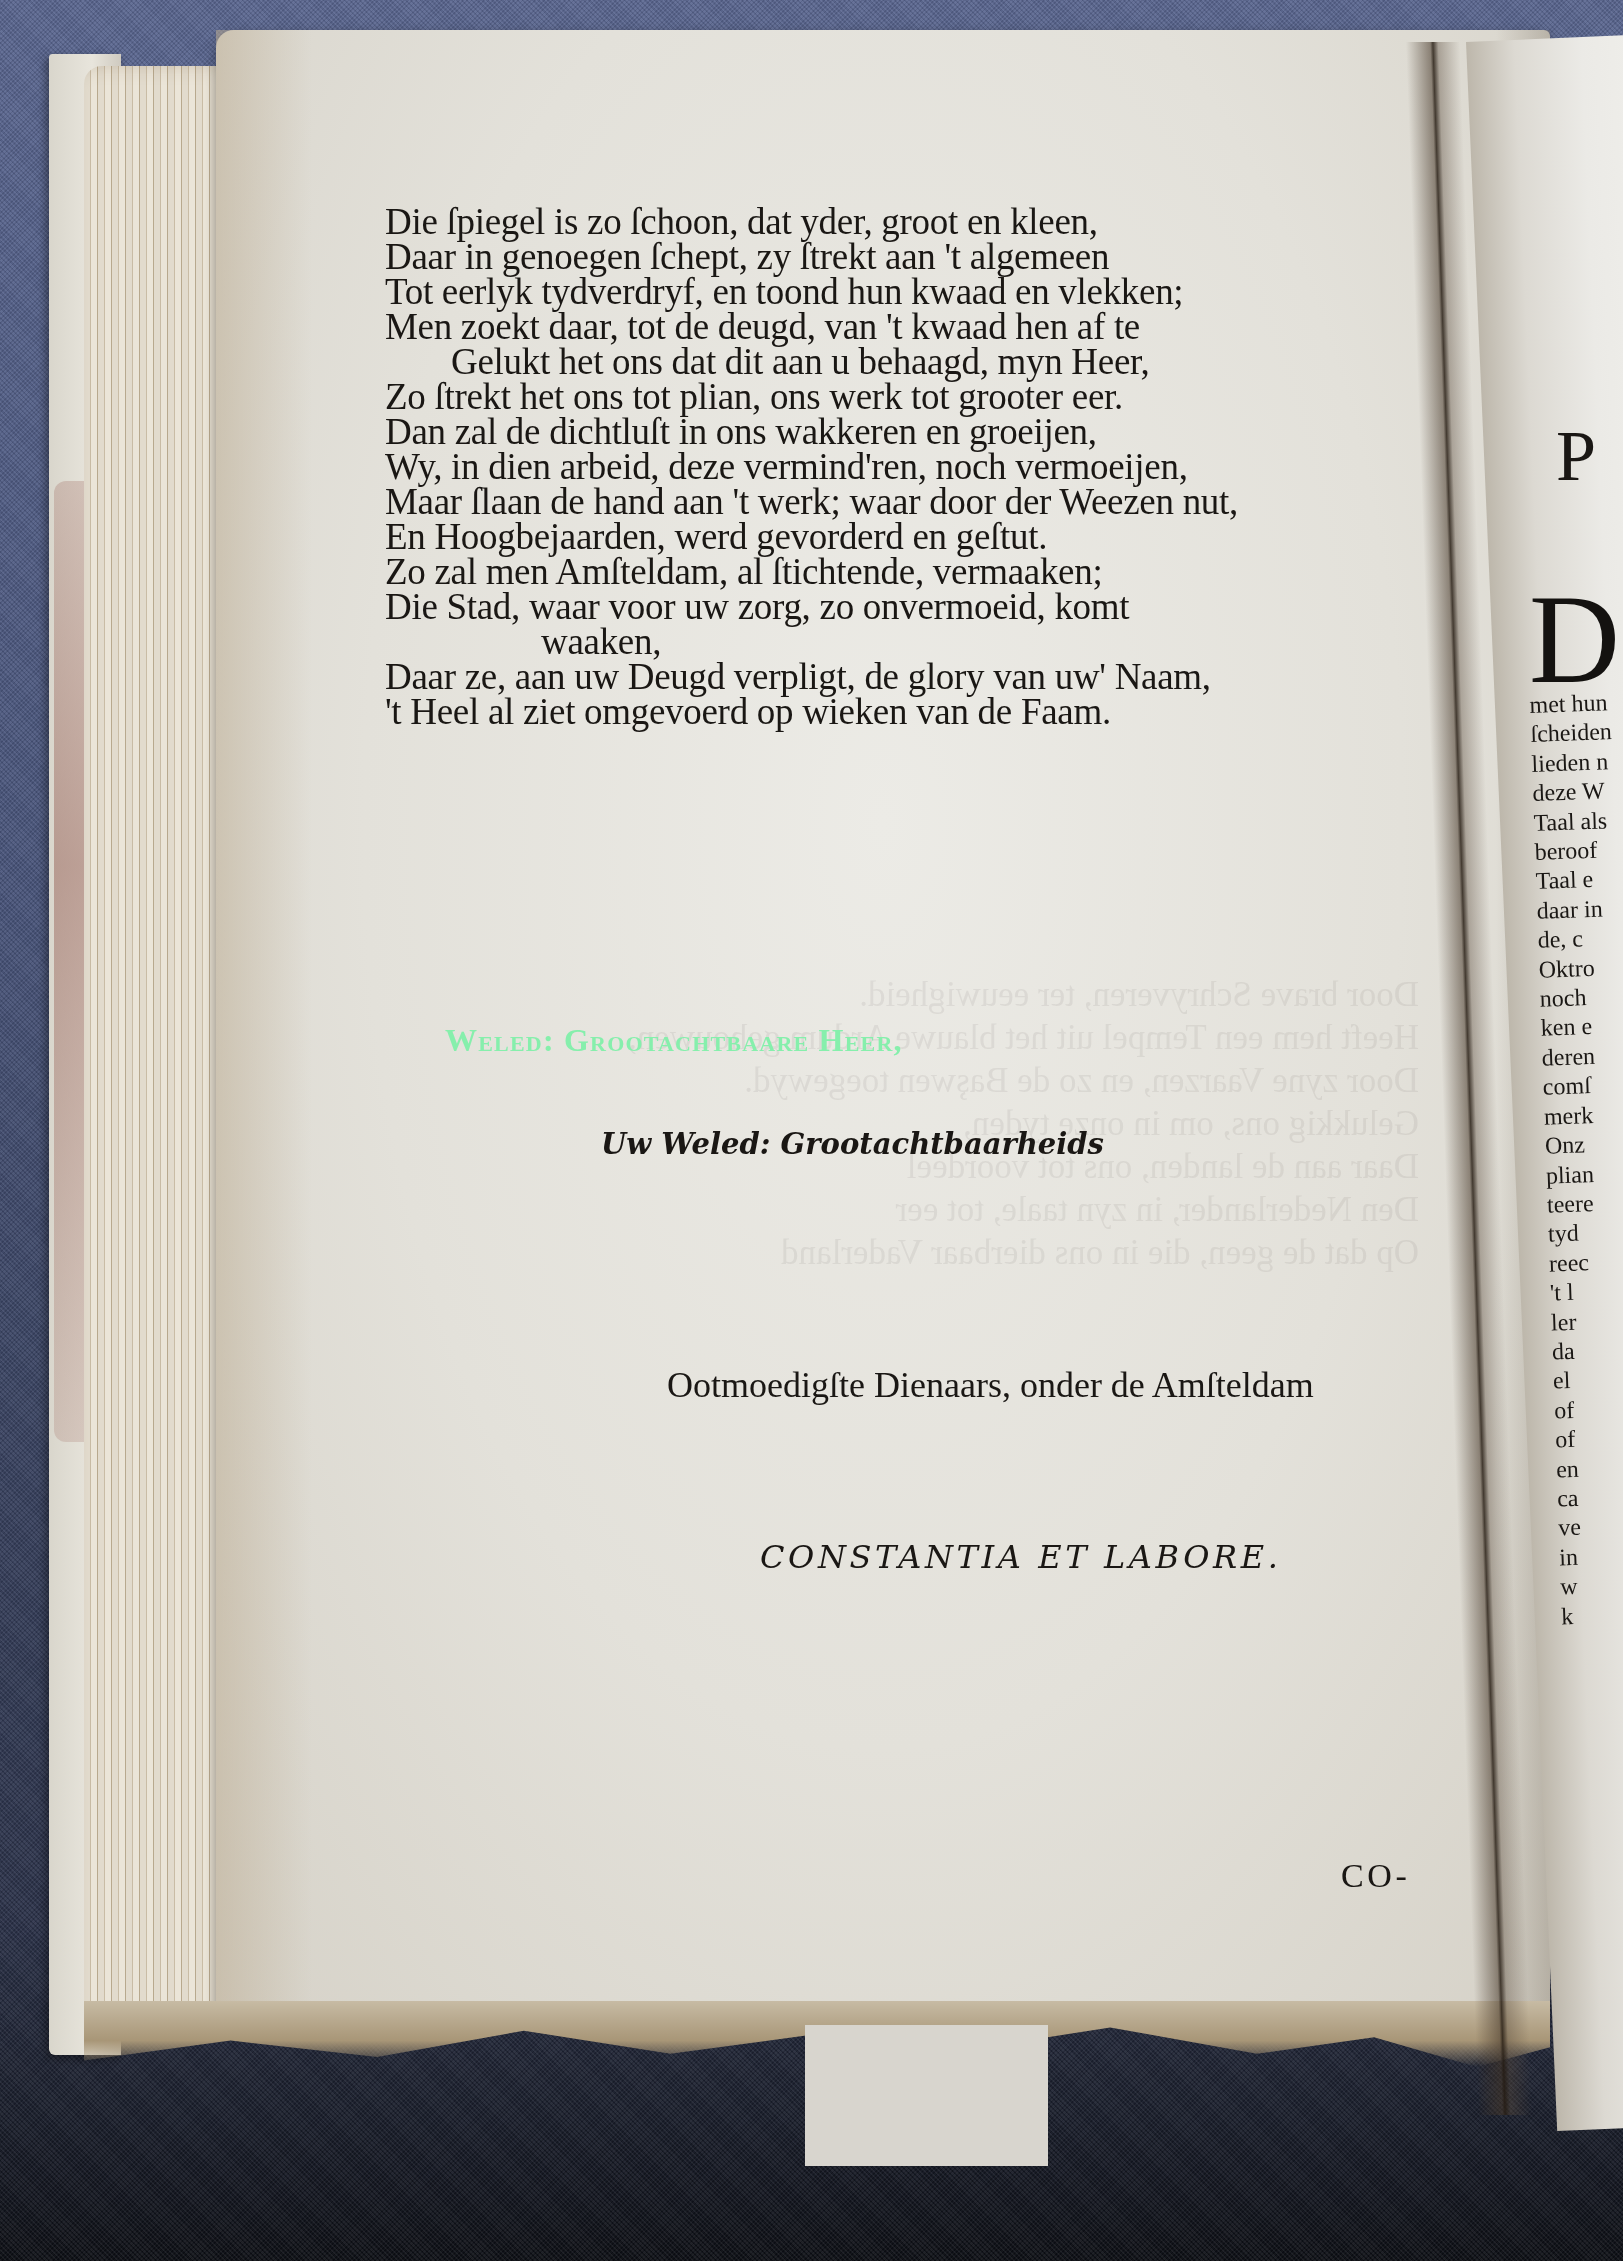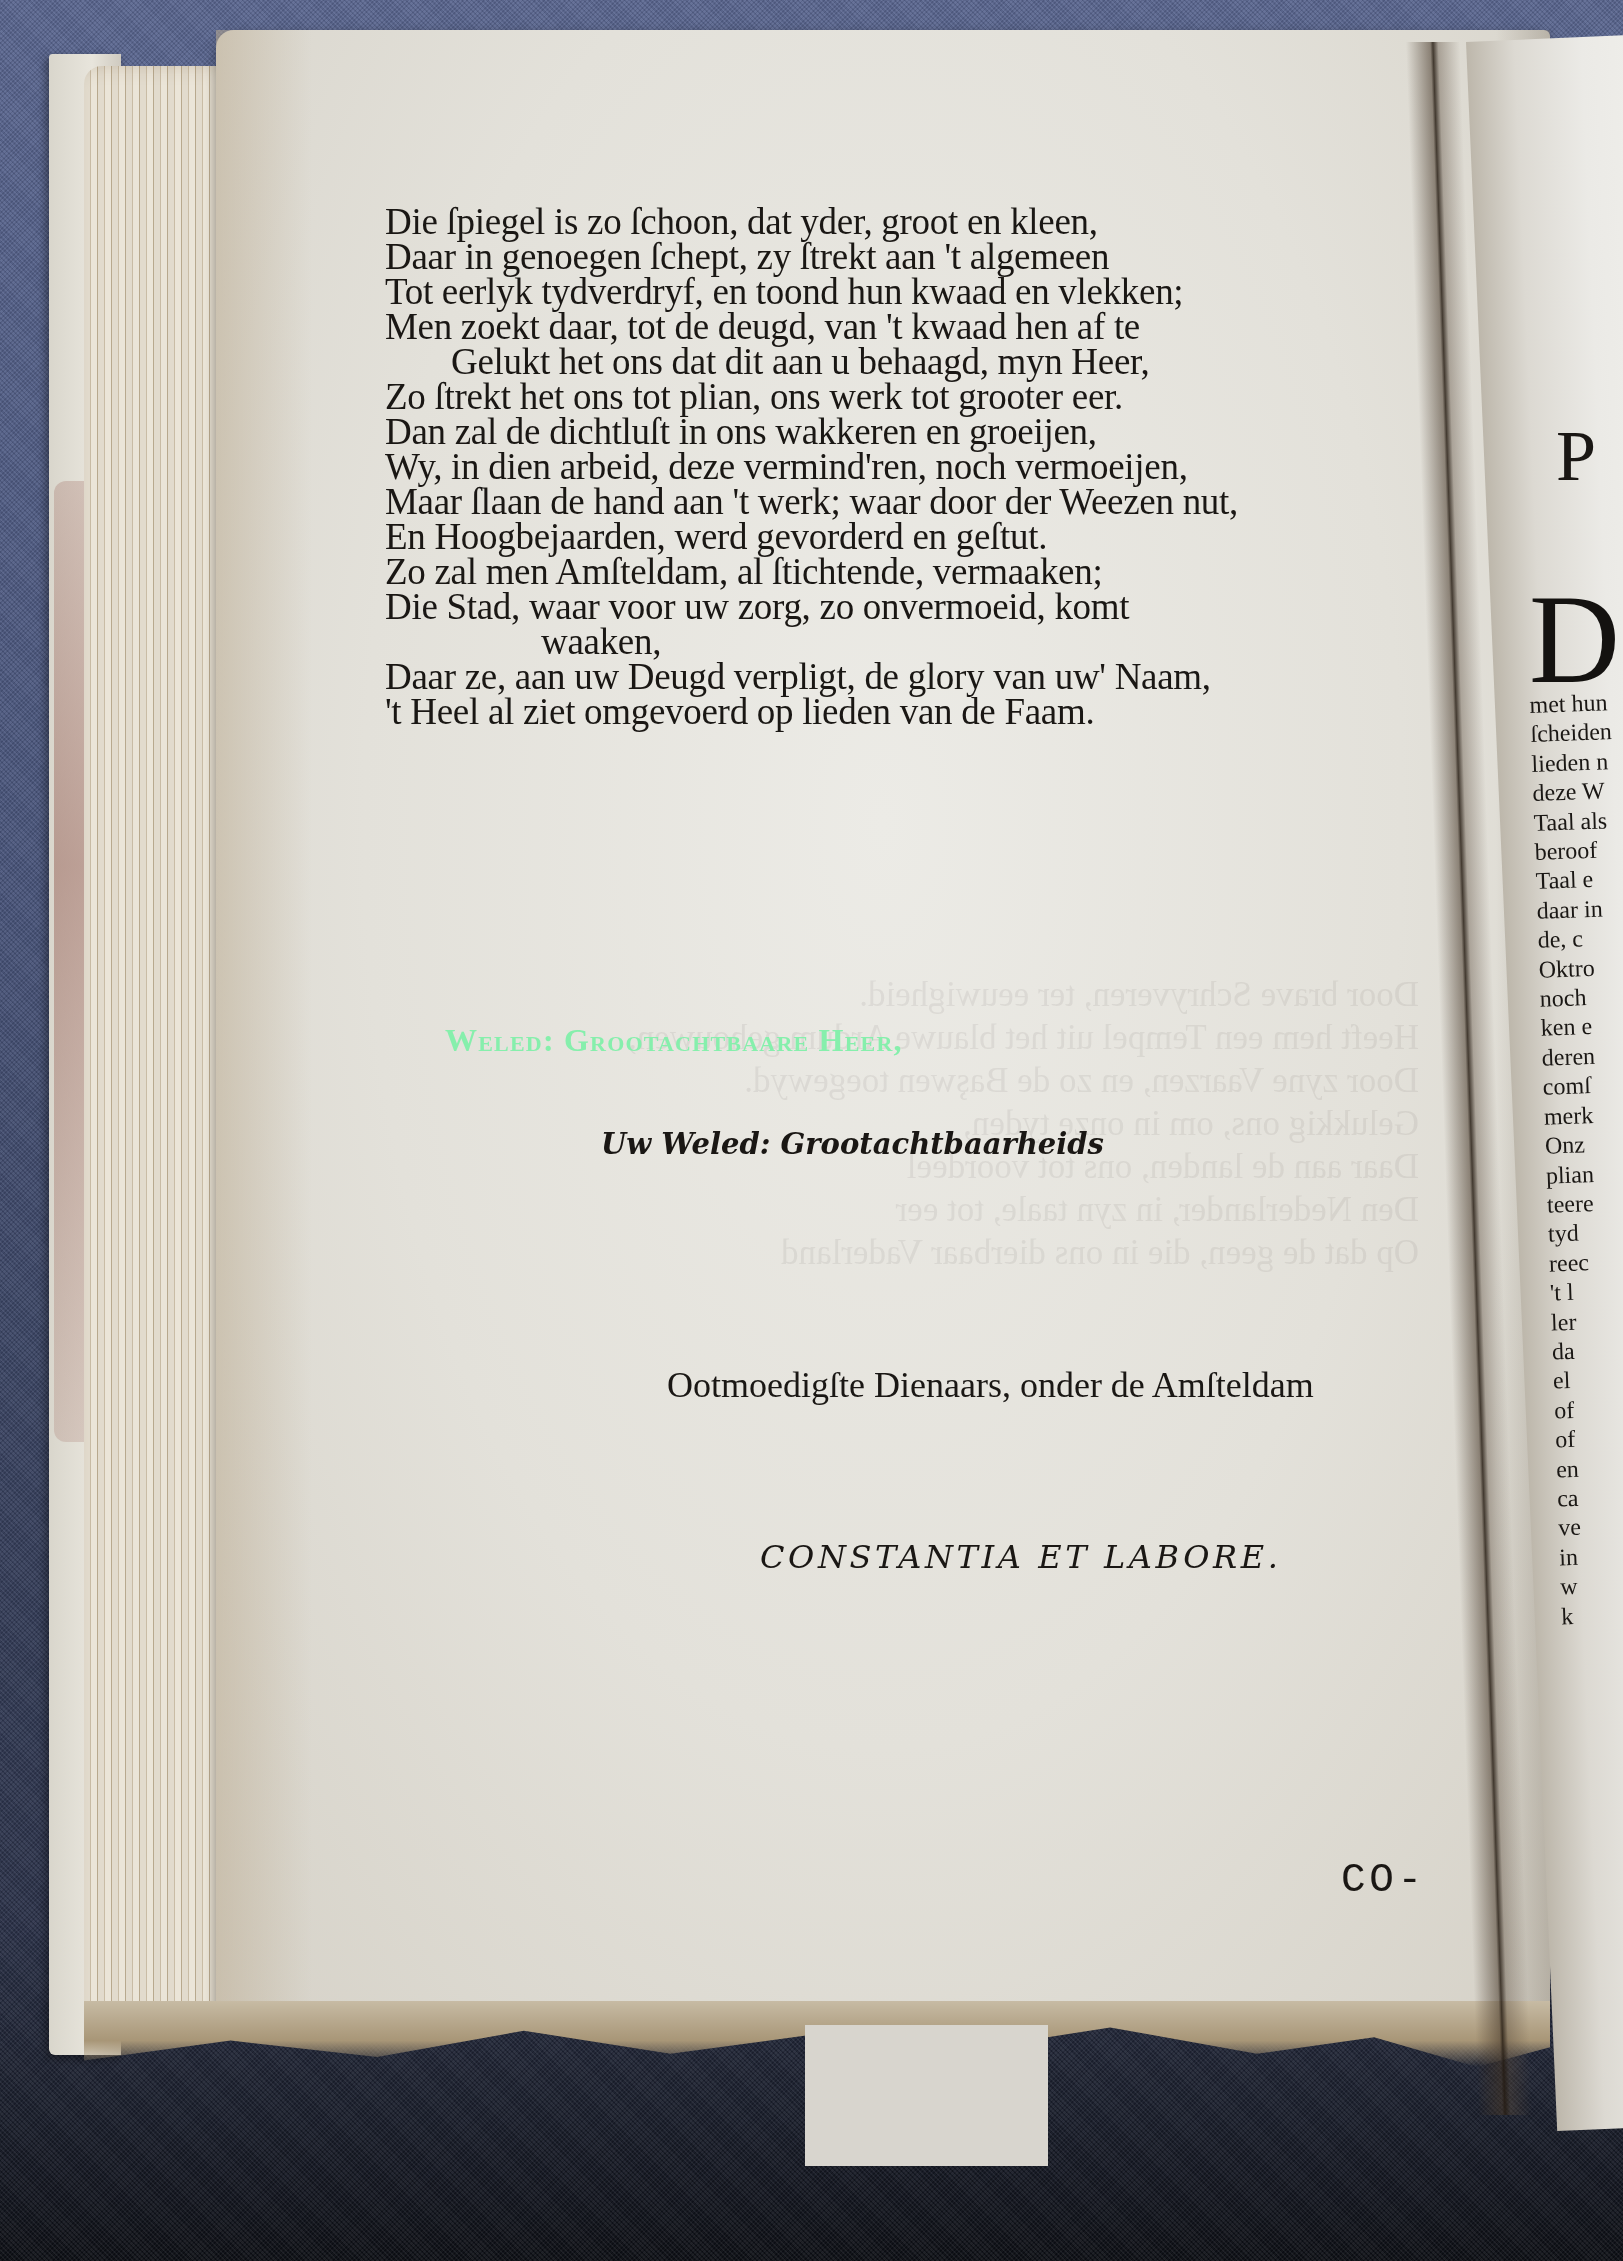--- a/index.html
+++ b/index.html
@@ -88,21 +88,21 @@
     position: absolute; left: 667px; top: 1364px;
     font-family: "Liberation Serif", serif; font-size: 36px; color: #1a1714; white-space: nowrap;
   }
   .motto {
     position: absolute; left: 760px; top: 1538px;
     font-family: "DejaVu Serif", serif; font-style: italic;
     font-size: 32px; letter-spacing: 3.6px; color: #1a1714; white-space: nowrap;
   }
   .catchword {
     position: absolute; left: 1341px; top: 1857px;
-    font-family: Liberation Mono, monospace; font-size: 41px; color: #1a1714; letter-spacing: 3.6px;
+    font-family: Liberation Serif, serif; font-size: 34px; color: #1a1714; letter-spacing: 3.6px;
   }
   .ghost {
     position: absolute; left: 397px; top: 973px; width: 1022px;
     color: rgba(60,55,50,0.08); font-family: "Liberation Serif", serif; font-size: 35px;
     line-height: 43px; transform: scaleX(-1);
   }
   .right-text {
     position: absolute; left: 1529px; top: 691px;
     font-family: "Liberation Serif", serif; color: #1a1714;
     transform: rotate(-2deg); transform-origin: 0 0;
@@ -144,21 +144,21 @@
   <div class="poem-line indent-first">Gelukt het ons dat dit aan u behaagd, myn Heer,</div>
   <div class="poem-line">Zo ſtrekt het ons tot plian, ons werk tot grooter eer.</div>
   <div class="poem-line">Dan zal de dichtluſt in ons wakkeren en groeijen,</div>
   <div class="poem-line">Wy, in dien arbeid, deze vermind'ren, noch vermoeijen,</div>
   <div class="poem-line">Maar ſlaan de hand aan 't werk; waar door der Weezen nut,</div>
   <div class="poem-line">En Hoogbejaarden, werd gevorderd en geſtut.</div>
   <div class="poem-line">Zo zal men Amſteldam, al ſtichtende, vermaaken;</div>
   <div class="poem-line">Die Stad, waar voor uw zorg, zo onvermoeid, komt</div>
   <div class="poem-line indent-cont">waaken,</div>
   <div class="poem-line">Daar ze, aan uw Deugd verpligt, de glory van uw' Naam,</div>
-  <div class="poem-line">'t Heel al ziet omgevoerd op lieden van de Faam.</div>
+  <div class="poem-line">'t Heel al ziet omgevoerd op wieken van de Faam.</div>
 </div>
 
 <div class="salutation">Weled: Grootachtbaare Heer,</div>
 <div class="closing-italic">Uw Weled: Grootachtbaarheids</div>
 <div class="servants">Ootmoedigſte Dienaars, onder de Amſteldam</div>
 <div class="motto">CONSTANTIA ET LABORE.</div>
 <div class="catchword">CO-</div>
 
 <div class="right-head-p">P</div>
 <div class="right-dropcap">D</div>

